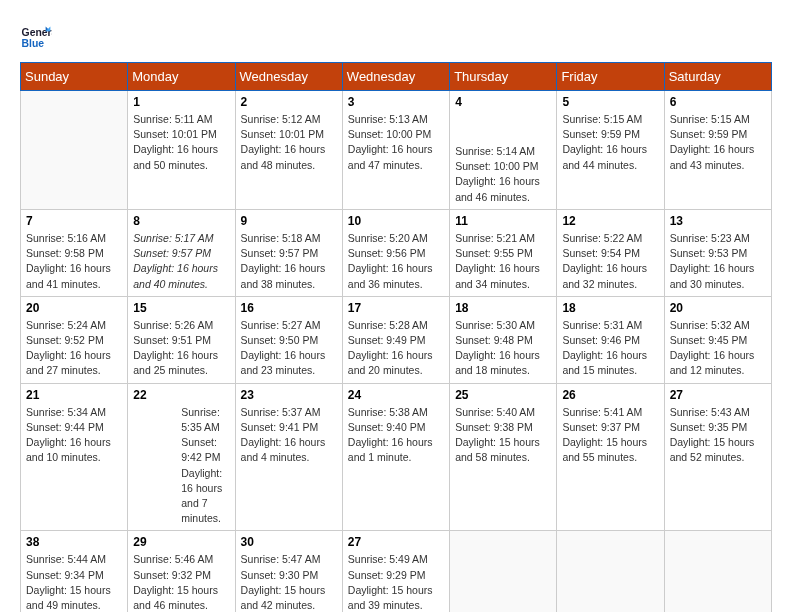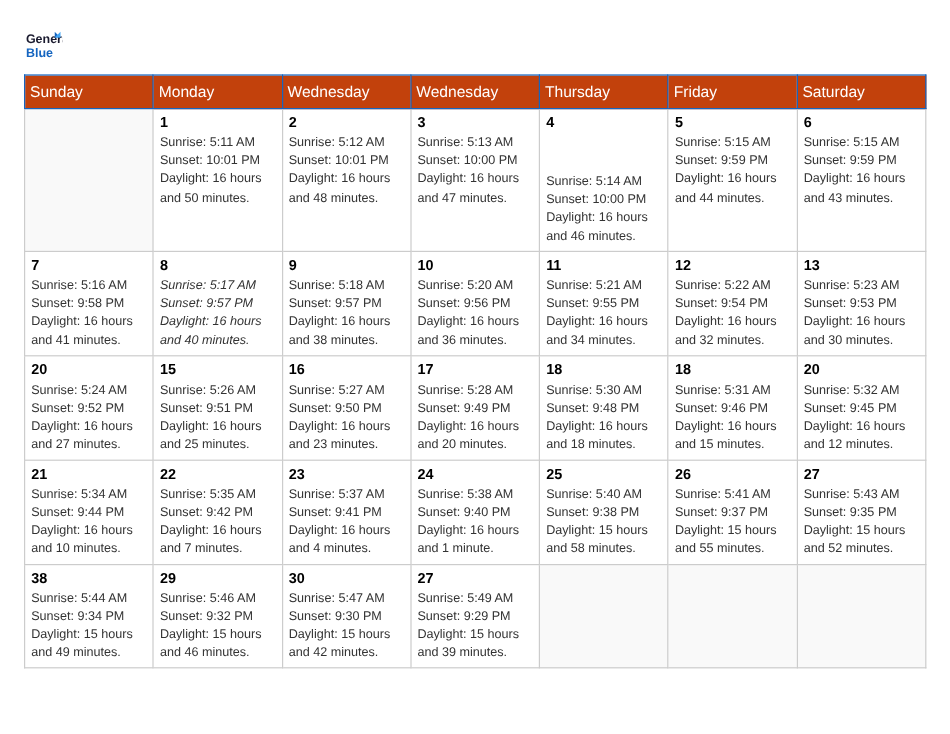--- a/index.html
+++ b/index.html
@@ -254,21 +254,21 @@
       <tr>
         <td>
           <span class="cell-day">21</span>
           <div class="cell-info" style="white-space: pre-line;">Sunrise: 5:34 AM
 Sunset: 9:44 PM
 Daylight: 16 hours
 and 10 minutes.</div>
         </td>
         <td>
           <span class="cell-day">22</span>
-          <div class="cell-info" style="white-space: pre-line;">Sunrise: 5:35 AM
+          <div class="cell-info" style="white-space: pre-line; margin-left: 48px;">Sunrise: 5:35 AM
 Sunset: 9:42 PM
 Daylight: 16 hours
 and 7 minutes.</div>
         </td>
         <td>
           <span class="cell-day">23</span>
           <div class="cell-info" style="white-space: pre-line;">Sunrise: 5:37 AM
 Sunset: 9:41 PM
 Daylight: 16 hours
 and 4 minutes.</div>

